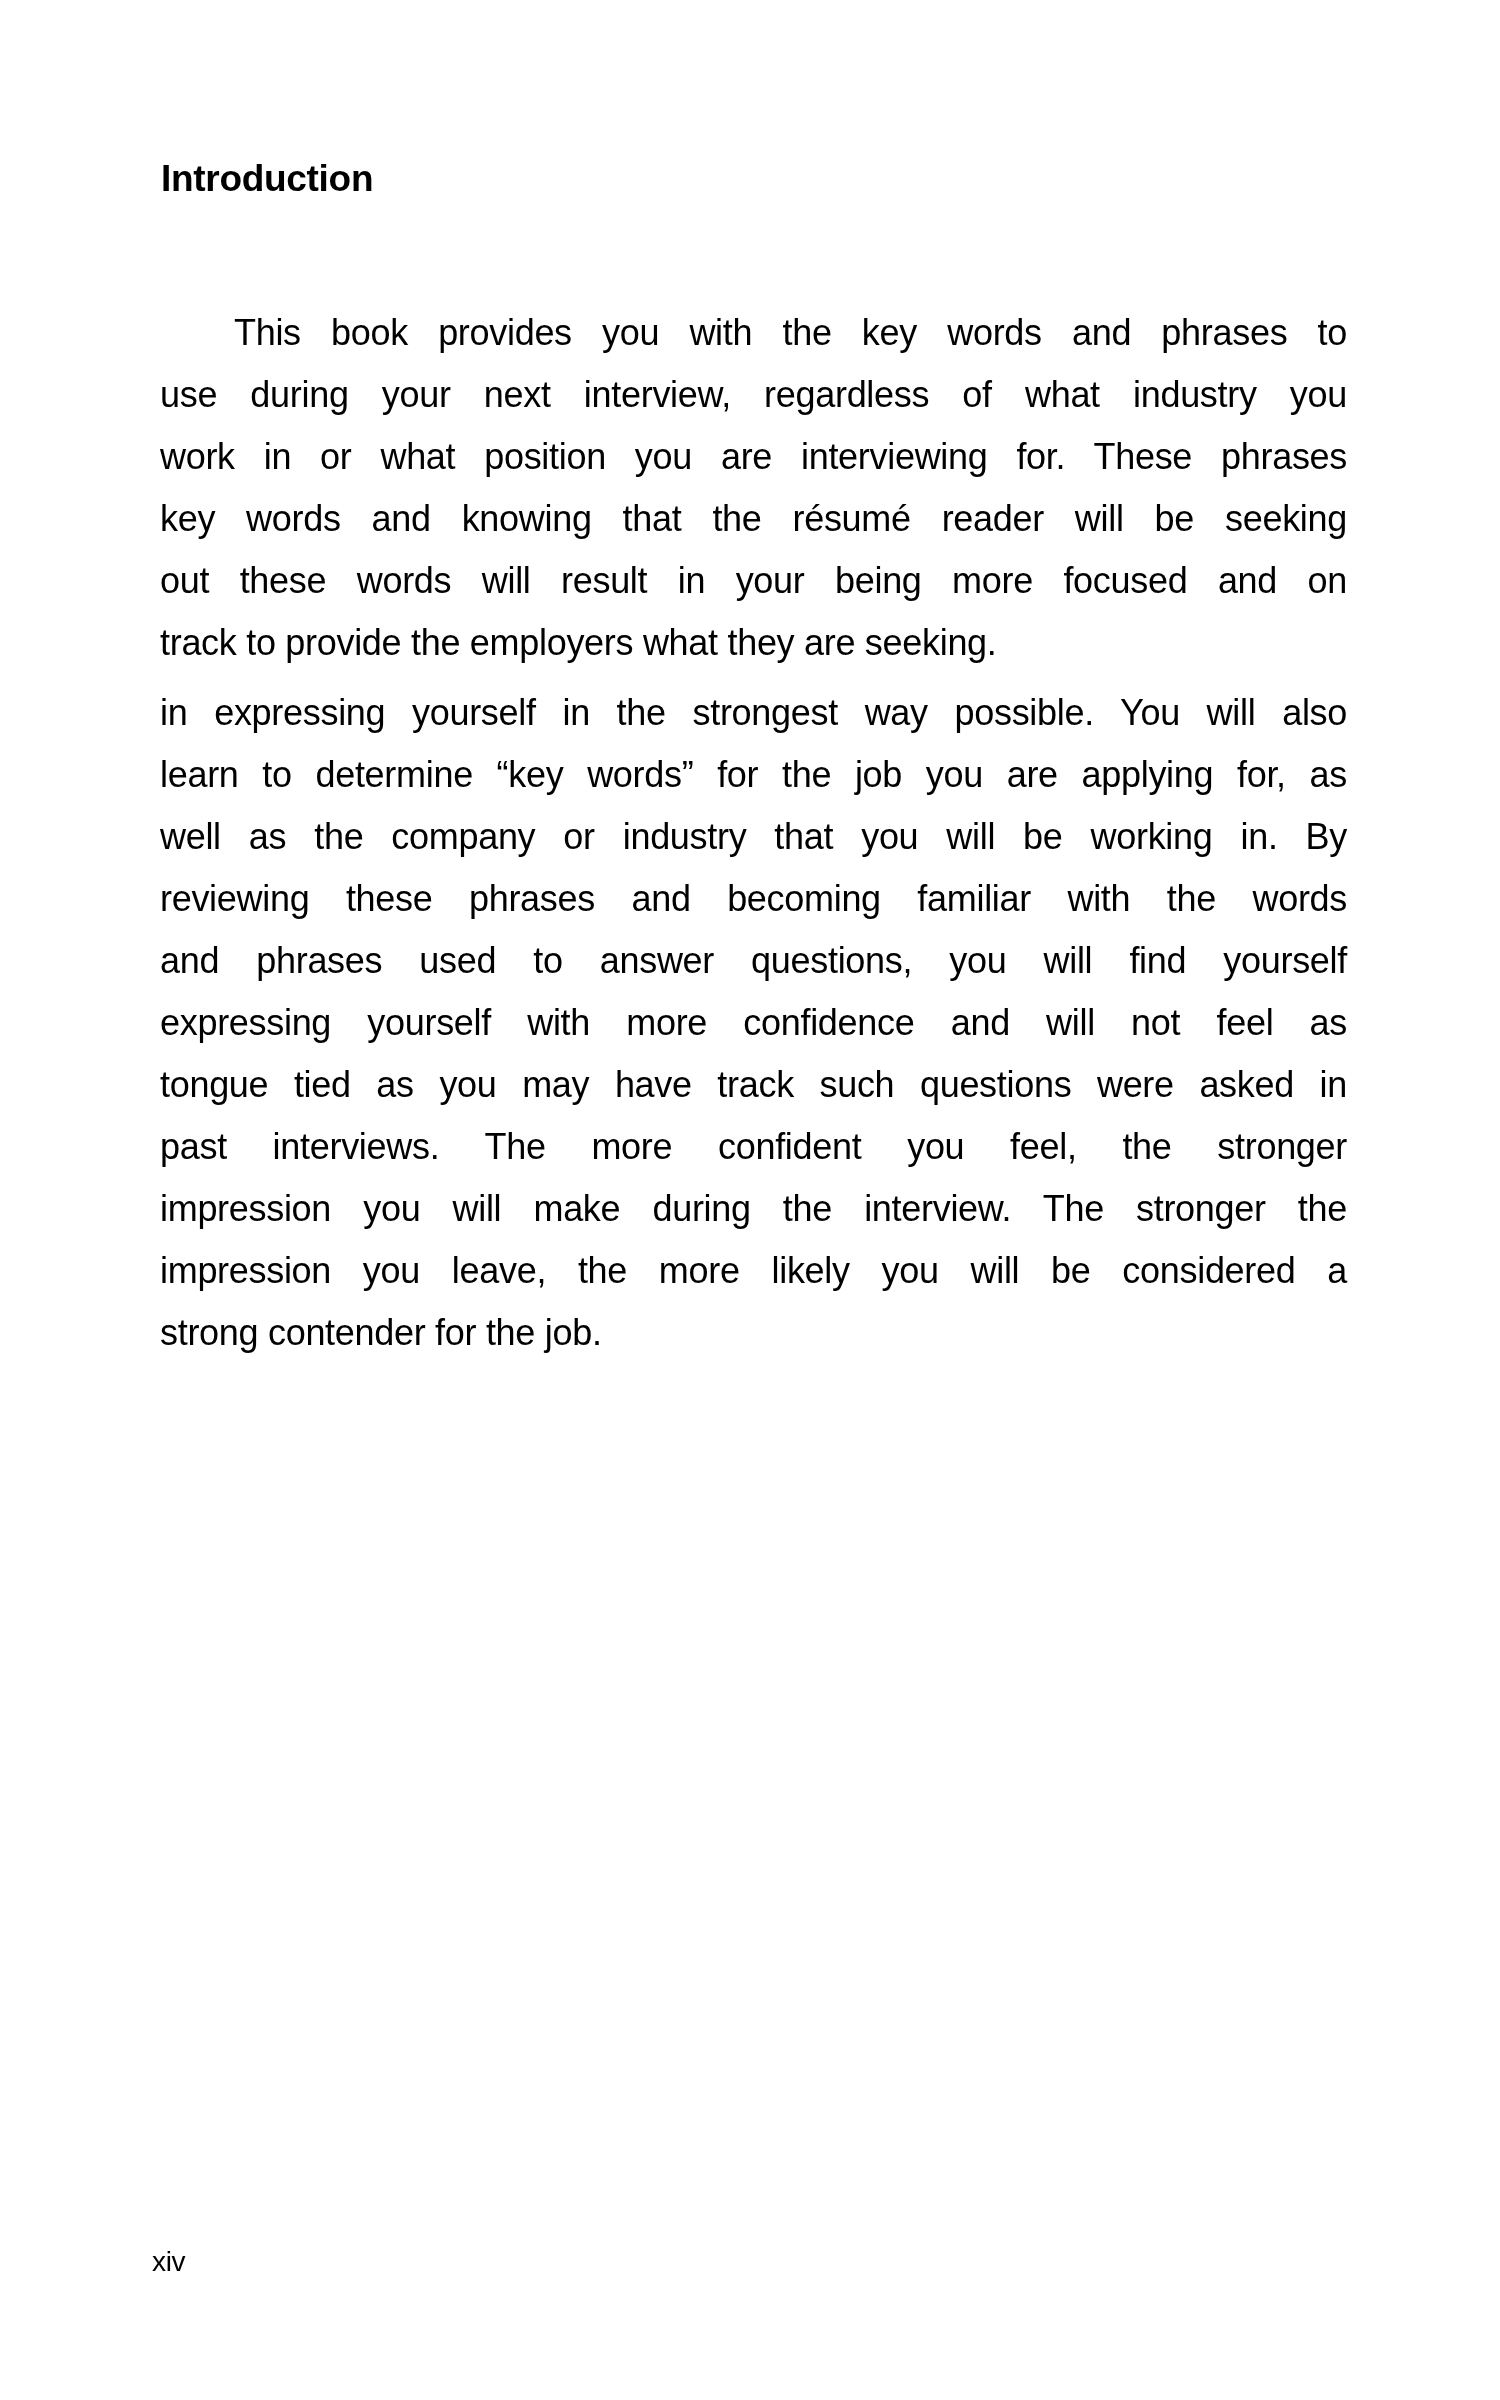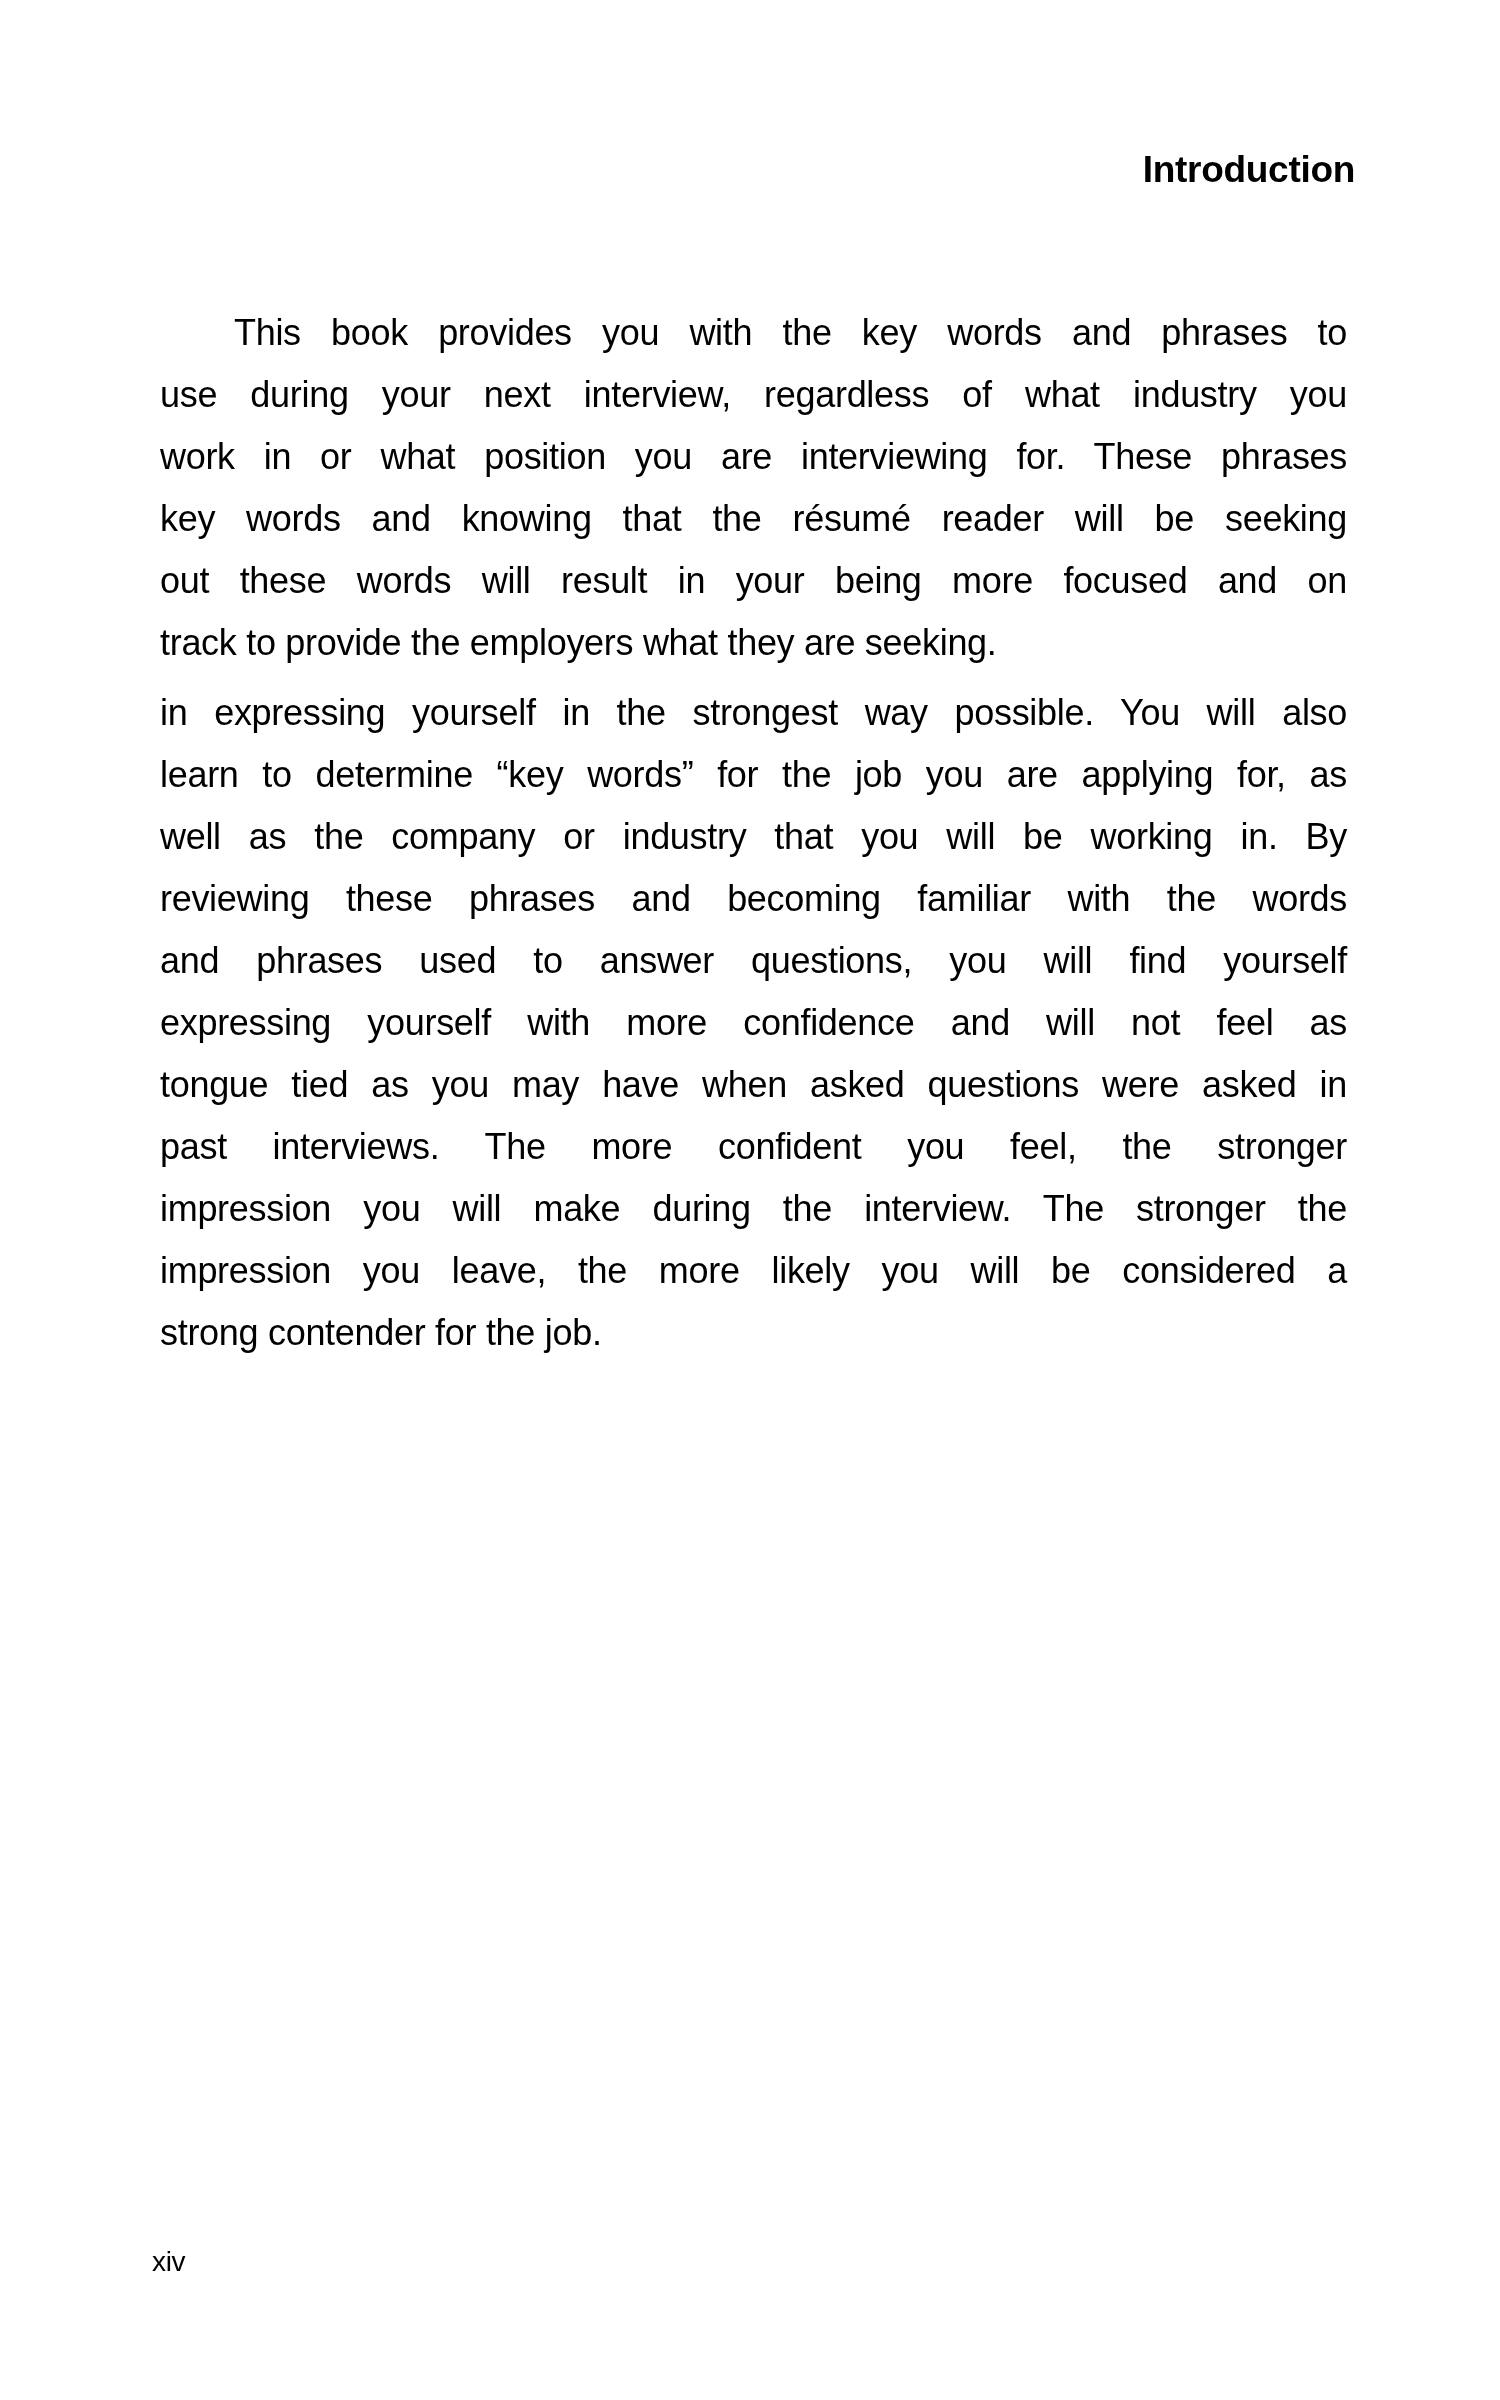--- a/index.html
+++ b/index.html
@@ -14,22 +14,22 @@
     background: #ffffff;
     color: #000000;
     font-family: "Liberation Sans", sans-serif;
     overflow: hidden;
   }
   .chapter-title {
     position: absolute;
     top: 148px;
     left: 152px;
     width: 1203px;
-    margin: 0;
-    text-align: right;
+    margin: 9px;
+    text-align: left;
     font-size: 37px;
     font-weight: bold;
     letter-spacing: -0.3px;
     line-height: 44px;
   }
   .body-text {
     position: absolute;
     top: 294px;
     left: 152px;
     width: 1203px;
@@ -72,21 +72,21 @@
         <div class="line">out these words will result in your being more focused and on</div>
         <div class="line last">track to provide the employers what they are seeking.</div>
       </div>
       <div class="para">
         <div class="line">in expressing yourself in the strongest way possible. You will also</div>
         <div class="line">learn to determine “key words” for the job you are applying for, as</div>
         <div class="line">well as the company or industry that you will be working in. By</div>
         <div class="line">reviewing these phrases and becoming familiar with the words</div>
         <div class="line">and phrases used to answer questions, you will find yourself</div>
         <div class="line">expressing yourself with more confidence and will not feel as</div>
-        <div class="line">tongue tied as you may have when asked questions were asked in</div>
+        <div class="line">tongue tied as you may have track such questions were asked in</div>
         <div class="line">past interviews. The more confident you feel, the stronger</div>
         <div class="line">impression you will make during the interview. The stronger the</div>
         <div class="line">impression you leave, the more likely you will be considered a</div>
         <div class="line last">strong contender for the job.</div>
       </div>
     </div>
 
   <div class="folio">xiv</div>
 </div>
 

